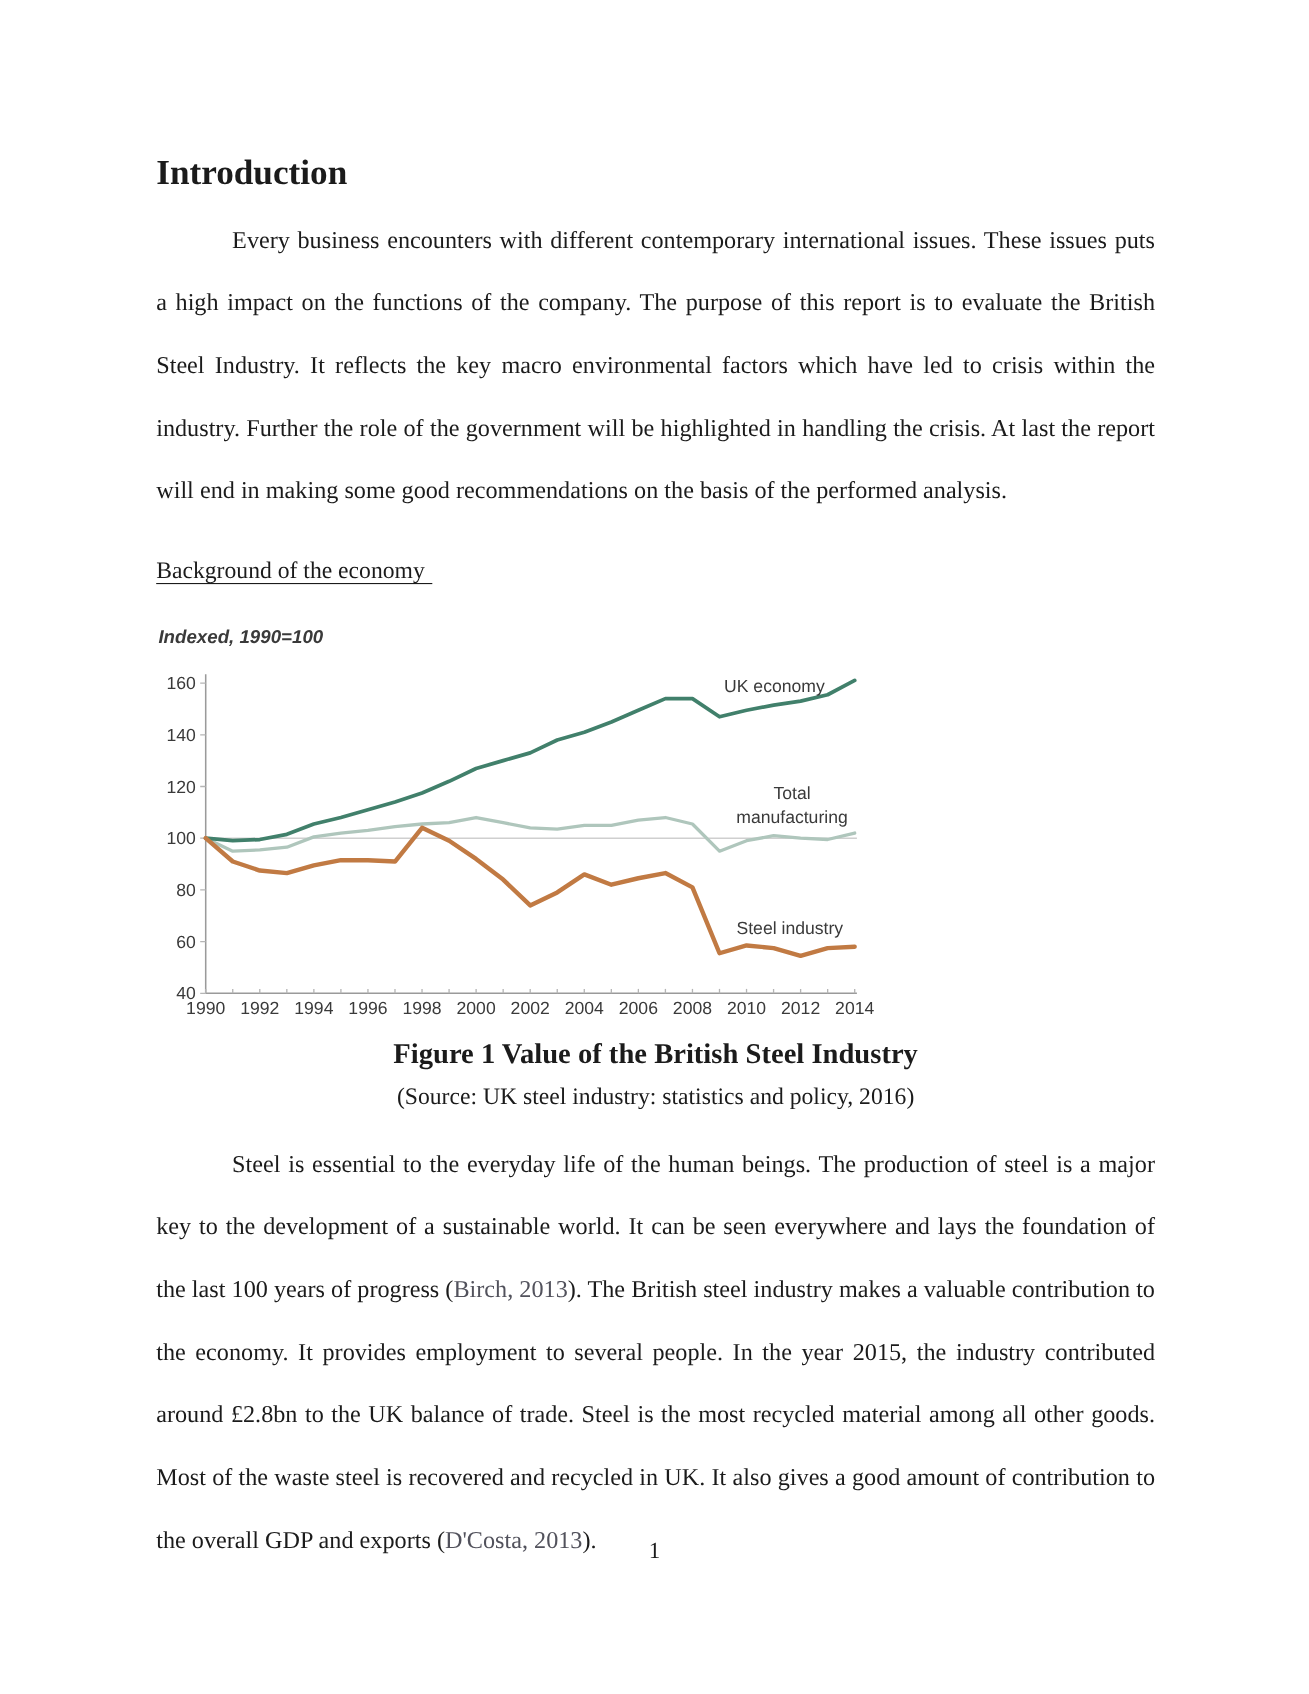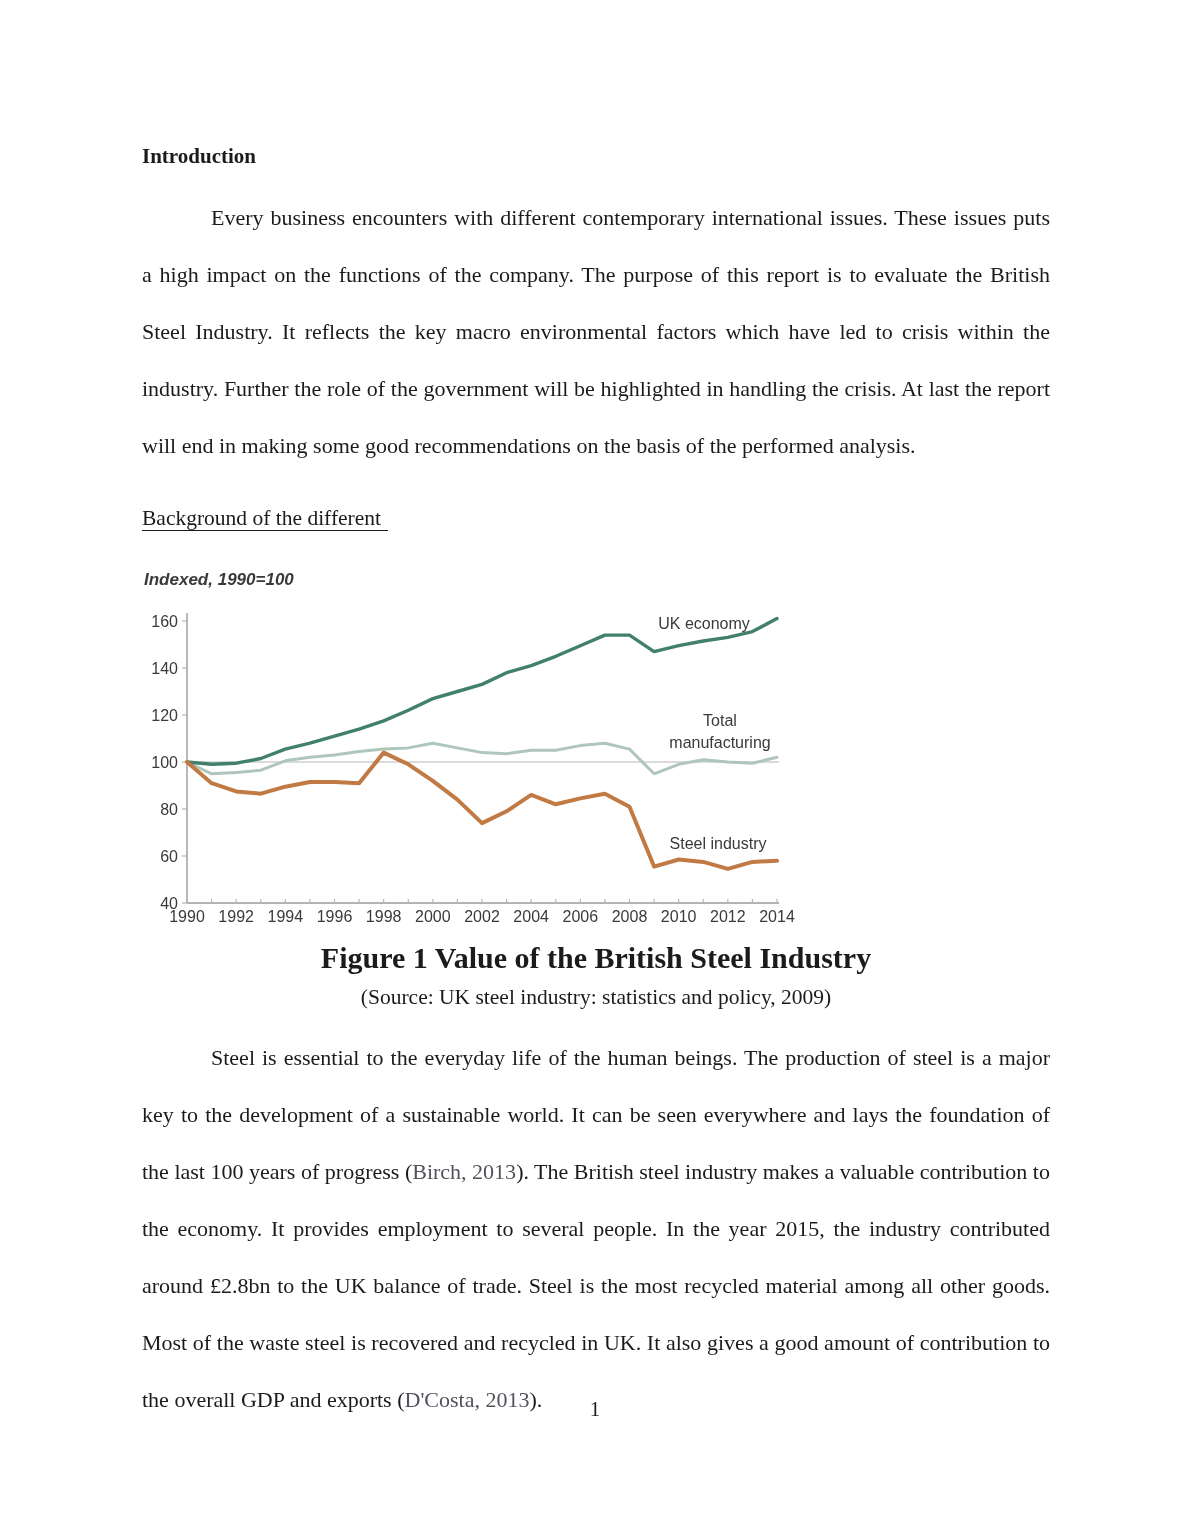--- a/index.html
+++ b/index.html
@@ -8,21 +8,21 @@
     width:1190px;height:1540px;
     margin:0 auto;
     background:#ffffff;
     font-family:"Liberation Serif", serif;
     color:#1b1b1b;
     box-sizing:border-box;
     padding:141px 140px 0 142px;
     overflow:hidden;
   }
   .doc-title{
-    font-size:21px;
+    font-size:32px;
     font-weight:bold;
     margin:0;
     line-height:31px;
   }
   .body-para{
     font-size:22px;
     line-height:57px;
     text-align:justify;
     text-indent:69px;
     margin:17px 0 0 0;
@@ -39,21 +39,21 @@
   }
   .figure-block{
     margin:26px 0 0 0;
   }
   .chart-wrap{
     width:660px;
     height:375px;
   }
   .chart-wrap svg{display:block;}
   .fig-caption{
-    font-size:30px;
+    font-size:26px;
     font-weight:bold;
     text-align:center;
     margin:10px 0 0 0;
     line-height:30px;
   }
   .fig-source{
     font-size:21.5px;
     text-align:center;
     margin:9px 0 0 0;
     line-height:30px;
@@ -68,21 +68,21 @@
 </style>
 </head>
 <body>
 
 <div class="page">
 
   <h1 class="doc-title">Introduction</h1>
 
   <p class="body-para">Every business encounters with different contemporary international issues. These issues puts a high impact on the functions of the company. The purpose of this report is to evaluate the British Steel Industry. It reflects the key macro environmental factors which have led to crisis within the industry. Further the role of the government will be highlighted in handling the crisis. At last the report will end in making some good recommendations on the basis of the performed analysis.</p>
 
-  <p class="sub-heading"><span class="u">Background of the different</span></p>
+  <p class="sub-heading"><span class="u">Background of the economy</span></p>
 
   <div class="figure-block">
     <div class="chart-wrap">
       <svg width="660" height="375" viewBox="0 0 660 375" xmlns="http://www.w3.org/2000/svg">
           <text x="2" y="27" font-family="&quot;Liberation Sans&quot;, sans-serif" font-size="17" font-style="italic" font-weight="600" fill="#3a3a3a">Indexed, 1990=100</text>
           <line x1="45" y1="204" x2="637" y2="204" stroke="#cfcfcf" stroke-width="1.4"></line>
           <line x1="45" y1="55" x2="45" y2="345" stroke="#9a9a9a" stroke-width="1.4"></line>
           <line x1="40" y1="345" x2="45" y2="345" stroke="#b5b5b5" stroke-width="1.2"></line>
           <text x="36" y="350.5" font-family="&quot;Liberation Sans&quot;, sans-serif" font-size="16" text-anchor="end" fill="#3a3a3a">40</text>
           <line x1="40" y1="298" x2="45" y2="298" stroke="#b5b5b5" stroke-width="1.2"></line>
@@ -139,20 +139,20 @@
           <polyline points="45.0,204.0 69.6,215.8 94.2,214.6 118.8,212.2 143.3,202.8 167.9,199.3 192.5,196.9 217.1,193.4 241.7,191.1 266.3,189.9 290.8,185.2 315.4,189.9 340.0,194.6 364.6,195.8 389.2,192.3 413.8,192.3 438.3,187.6 462.9,185.2 487.5,191.1 512.1,215.8 536.7,206.3 561.3,201.7 585.8,204.0 610.4,205.2 635.0,199.3" fill="none" stroke="#afc6bc" stroke-width="3" stroke-linejoin="round" stroke-linecap="round"></polyline>
           <polyline points="45.0,204.0 69.6,206.3 94.2,205.2 118.8,200.5 143.3,191.1 167.9,185.2 192.5,178.2 217.1,171.1 241.7,162.9 266.3,152.3 290.8,140.6 315.4,133.5 340.0,126.4 364.6,114.7 389.2,107.7 413.8,98.3 438.3,87.7 462.9,77.1 487.5,77.1 512.1,93.6 536.7,87.7 561.3,83.0 585.8,79.4 610.4,73.6 635.0,60.6" fill="none" stroke="#41806b" stroke-width="3.4" stroke-linejoin="round" stroke-linecap="round"></polyline>
           <polyline points="45.0,204.0 69.6,225.2 94.2,233.4 118.8,235.7 143.3,228.7 167.9,224.0 192.5,224.0 217.1,225.2 241.7,194.6 266.3,206.3 290.8,222.8 315.4,241.6 340.0,265.1 364.6,253.3 389.2,236.9 413.8,246.3 438.3,240.4 462.9,235.7 487.5,248.7 512.1,308.6 536.7,301.5 561.3,303.9 585.8,310.9 610.4,303.9 635.0,302.7" fill="none" stroke="#c17a43" stroke-width="4" stroke-linejoin="round" stroke-linecap="round"></polyline>
           <text x="562" y="71" font-family="&quot;Liberation Sans&quot;, sans-serif" font-size="16" text-anchor="middle" fill="#3a3a3a">UK economy</text>
           <text x="578" y="168" font-family="&quot;Liberation Sans&quot;, sans-serif" font-size="16" text-anchor="middle" fill="#3a3a3a">Total</text>
           <text x="578" y="190" font-family="&quot;Liberation Sans&quot;, sans-serif" font-size="16" text-anchor="middle" fill="#3a3a3a">manufacturing</text>
           <text x="576" y="291" font-family="&quot;Liberation Sans&quot;, sans-serif" font-size="16" text-anchor="middle" fill="#3a3a3a">Steel industry</text>
         </svg>
     </div>
     <p class="fig-caption">Figure 1 Value of the British Steel Industry</p>
-    <p class="fig-source">(Source: UK steel industry: statistics and policy, 2009)</p>
+    <p class="fig-source">(Source: UK steel industry: statistics and policy, 2016)</p>
   </div>
 
   <p class="body-para"><span>Steel is essential to the everyday life of the human beings. The production of steel is a major key to the development of a sustainable world. It can be seen everywhere and lays the foundation of the last 100 years of progress (</span><span class="citation">Birch, 2013</span><span>). The British steel industry makes a valuable contribution to the economy. It provides employment to several people. In the year 2015, the industry contributed around £2.8bn to the UK balance of trade. Steel is the most recycled material among all other goods. Most of the waste steel is recovered and recycled in UK. It also gives a good amount of contribution to the overall GDP and exports (</span><span class="citation">D'Costa, 2013</span><span>).</span></p>
 
   <div class="page-number">1</div>
 
 </div>
 
 </body></html>

